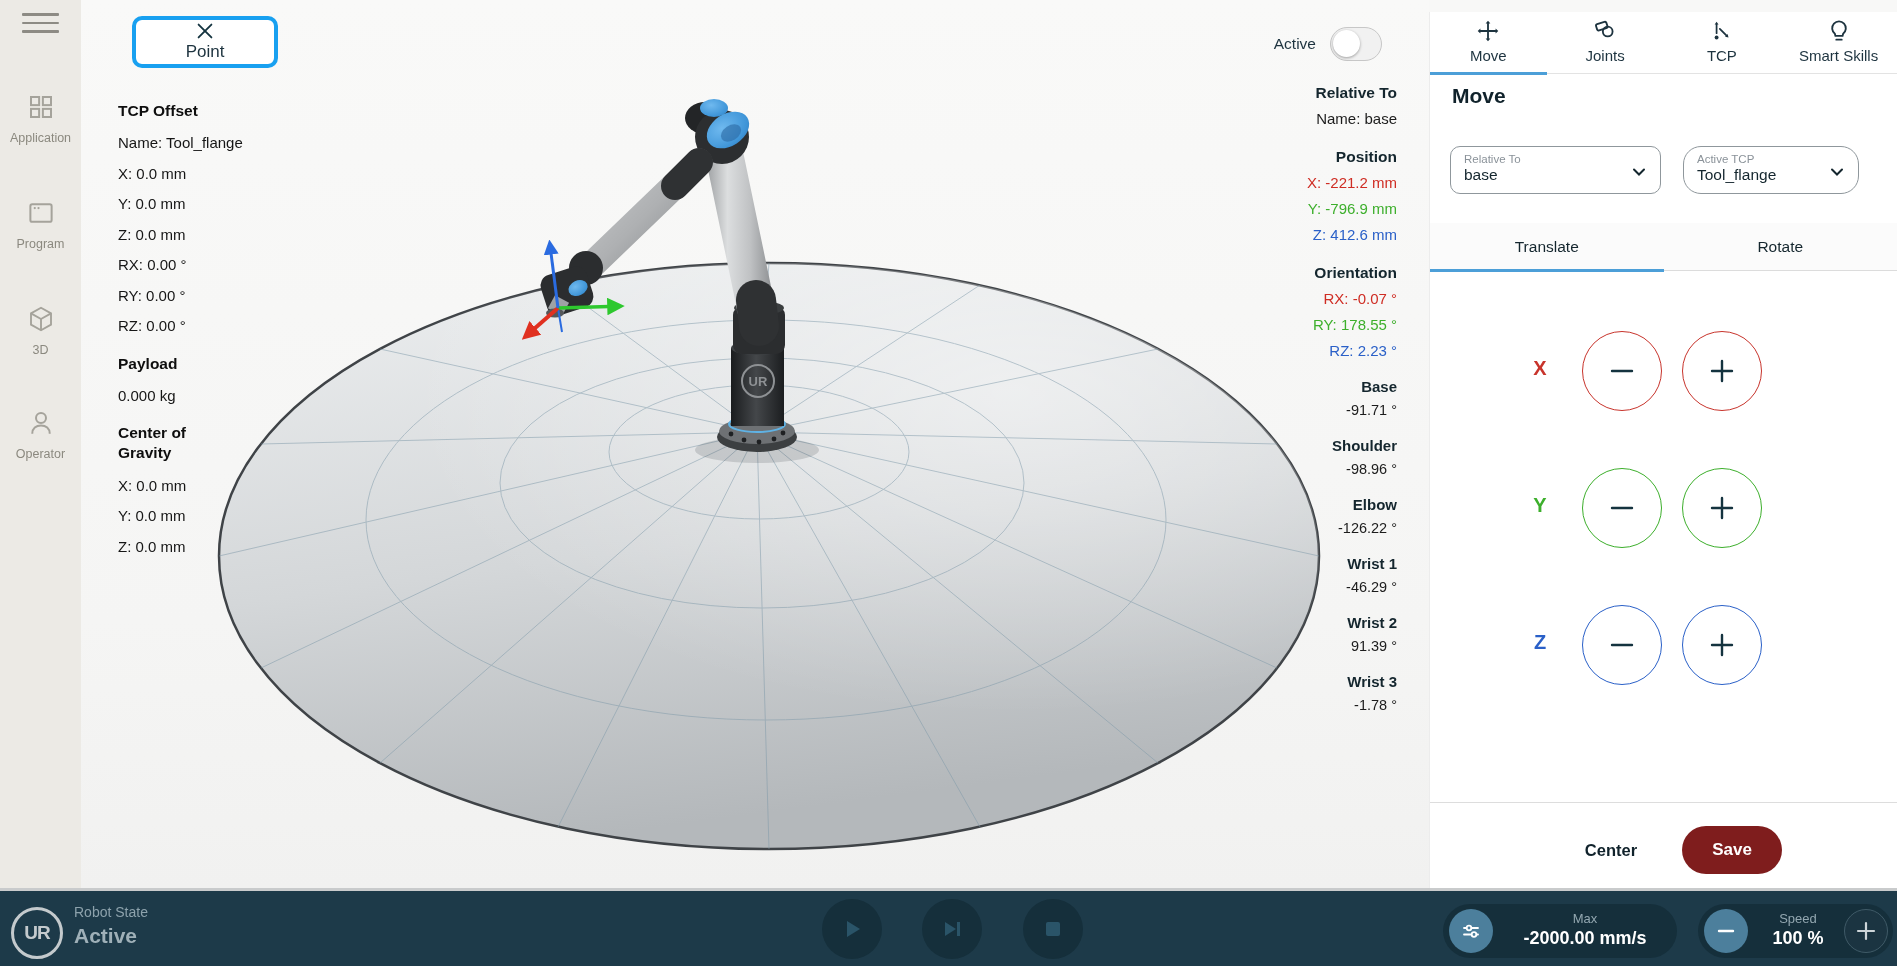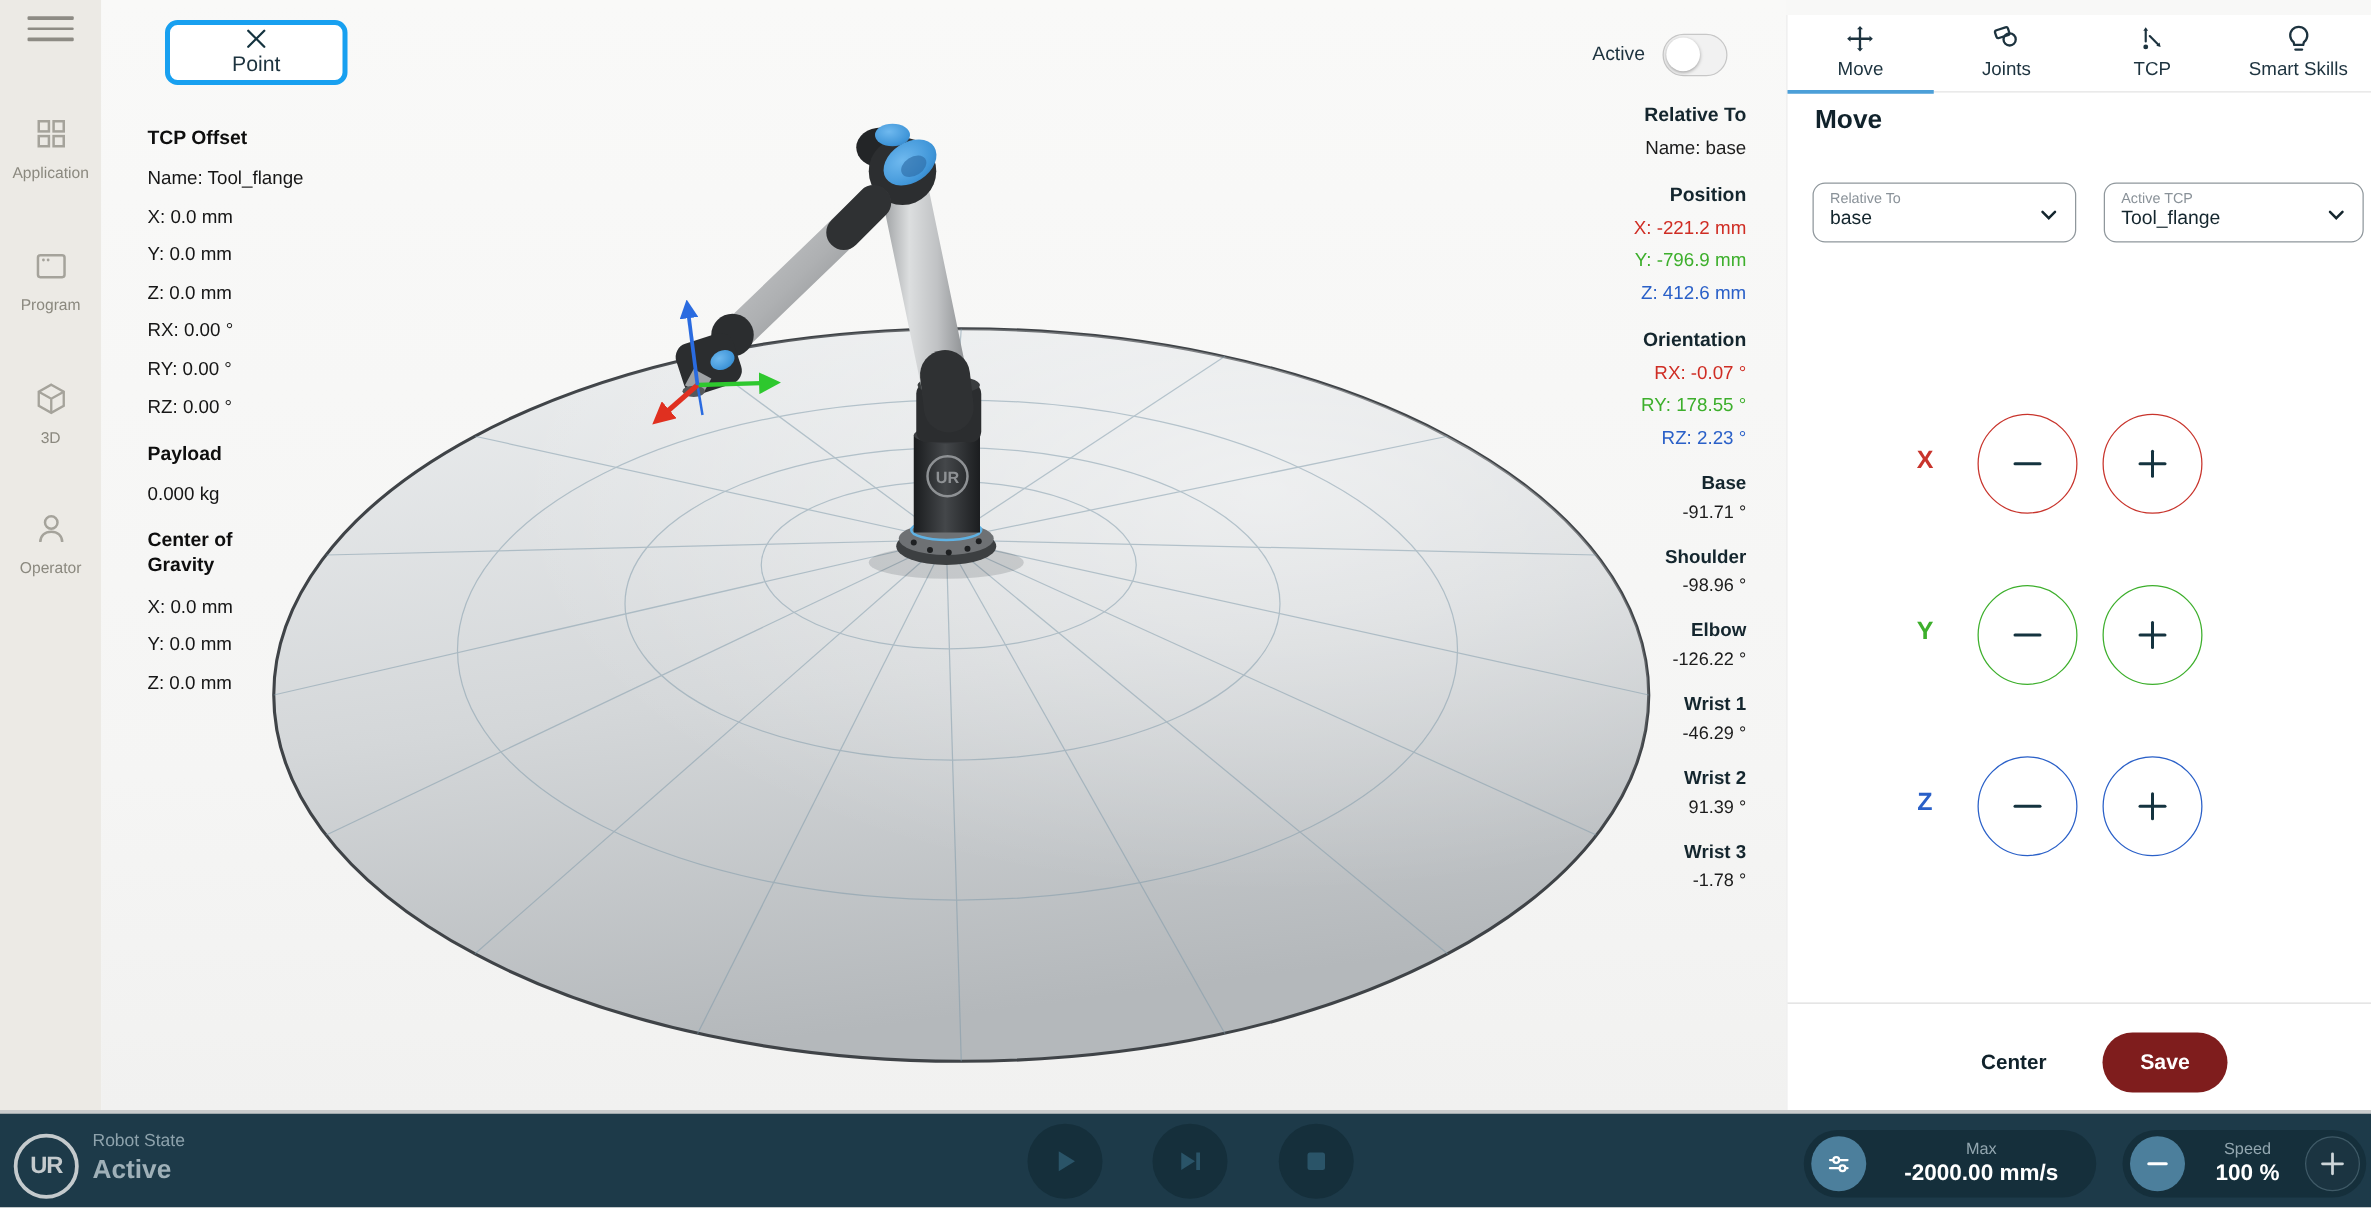--- a/index.html
+++ b/index.html
@@ -60,21 +60,21 @@
   .ptab { flex:1; text-align:center; padding-top:6px; cursor:pointer; position:relative; }
   .ptab svg { display:block; margin:0 auto; }
   .ptab .tl { display:block; margin-top:3px; font-size:15px; color:#1d333f; }
   .ptab.active:after { content:""; position:absolute; left:0; bottom:-2px; width:100%; height:3.5px; background:#4c9fd8; }
 
   .move-h { position:absolute; left:22px; top:72px; font-size:21px; font-weight:bold; color:#10222b; }
 
   .dd { position:absolute; top:134px; height:48px; border:1px solid #8f979c; border-radius:10px;
     background:#fff; cursor:pointer; padding:6px 12px 0 13px; }
   .dd1 { left:20px;  width:211px; }
-  .dd2 { left:253px; width:208px; }
+  .dd2 { left:253px; width:176px;border-radius:18px; }
   .dd .dl { display:block; font-size:11.5px; color:#8a9299; }
   .dd .dv { display:block; font-size:15.5px; color:#14262e; margin-top:1px; }
   .dd svg { position:absolute; right:13px; top:17px; }
 
   .subtabs { position:absolute; left:0; top:211px; width:100%; height:48px; display:flex;
     background:#fbfbfb; border-bottom:1px solid #dcdcdc; }
   .subtab { flex:1; text-align:center; line-height:48px; font-size:15.5px; color:#14262e;
     cursor:pointer; position:relative; }
   .subtab.active:after { content:""; position:absolute; left:0; bottom:-2px; width:100%; height:3.5px; background:#4c9fd8; }
 
@@ -405,20 +405,24 @@
         </svg>
     </div>
     <div class="dd dd2">
       <span class="dl">Active TCP</span>
       <span class="dv">Tool_flange</span>
       <svg width="16" height="16" viewBox="0 0 16 16" fill="none" stroke="#14262e" stroke-width="2" stroke-linecap="round">
           <polyline points="3,5.5 8,10.5 13,5.5"></polyline>
         </svg>
     </div>
 
+    <div class="subtabs">
+      <div class="subtab active">Translate</div>
+      <div class="subtab">Rotate</div>
+    </div>
 
     <div class="axis-row ax-x">
       <span class="al cx">X</span>
       <div class="jog minus bx">
         <svg width="28" height="28" viewBox="0 0 28 28" stroke="#14333f" stroke-width="2.4" stroke-linecap="round">
             <line x1="4" y1="14" x2="24" y2="14"></line>
           </svg>
       </div>
       <div class="jog plus bx">
         <svg width="28" height="28" viewBox="0 0 28 28" stroke="#14333f" stroke-width="2.4" stroke-linecap="round">

